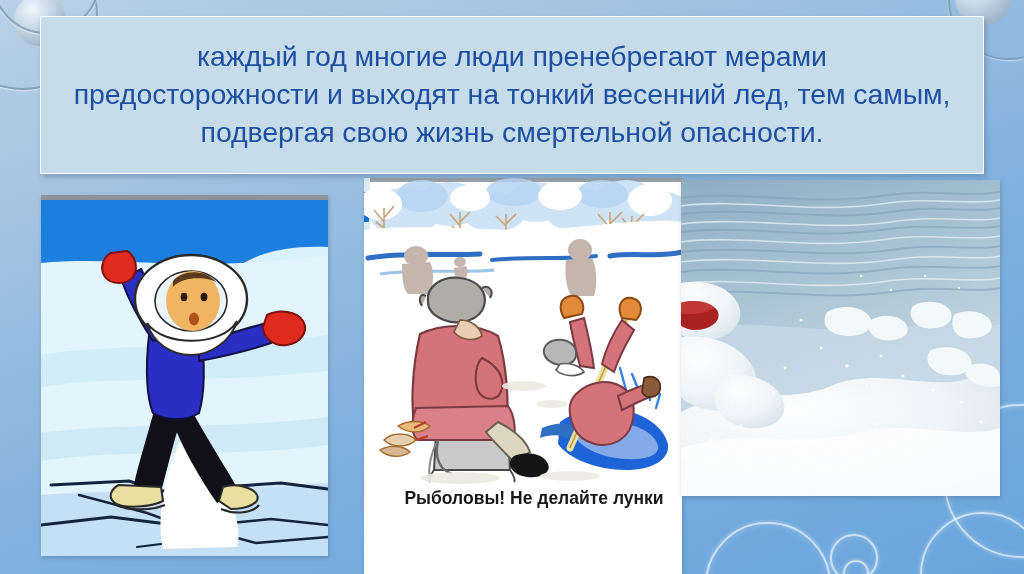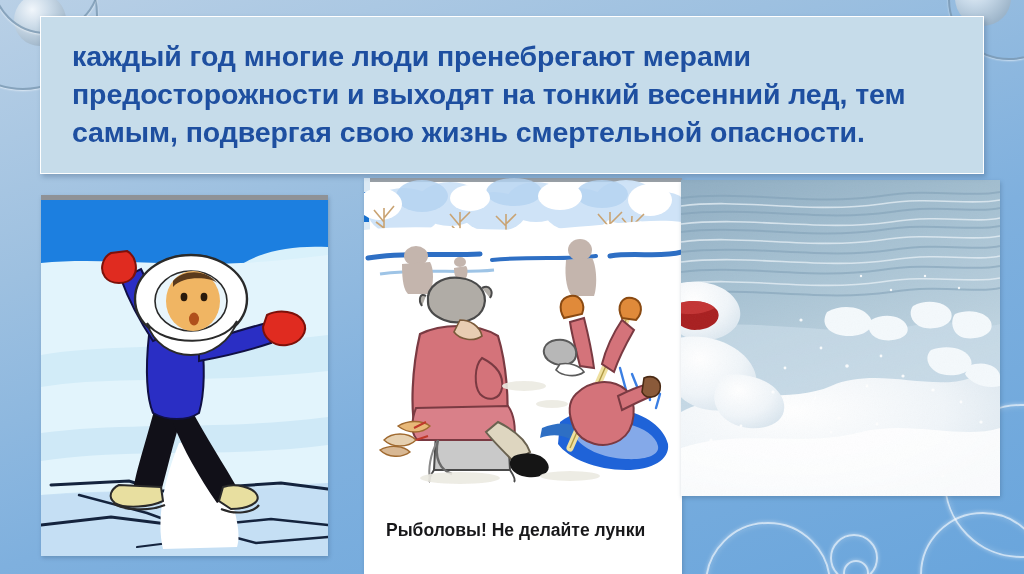--- a/index.html
+++ b/index.html
@@ -50,22 +50,22 @@
     box-sizing: border-box;
     display: flex;
     align-items: center;
     justify-content: center;
     z-index: 5;
   }
   #panel-text {
     color: #1e4fa0;
     font-size: 28.5px;
     line-height: 1.33;
-    font-weight: 700;
-    text-align: left;
+    font-weight: 400;
+    text-align: center;
     width: 880px;
     letter-spacing: -0.1px;
   }
   
   .photo {
     position: absolute;
     overflow: hidden;
     z-index: 4;
     box-shadow: 1px 2px 4px rgba(50,80,110,0.3);
   }
@@ -76,21 +76,21 @@
   
   .svg-full { display:block; width:100%; height:100%; }
 
   
   #middle-caption {
     position: absolute;
     left: 0; right: 0; bottom: 0;
     height: 88px;
     background: #ffffff;
     display: flex;
-    flex-direction: column;
+    flex-direction: row;
     justify-content: center;
     padding-left: 22px;
     box-sizing: border-box;
     gap: 20px;
   }
   #middle-caption .line {
     color: #18181a;
     font-size: 17.5px;
     font-weight: bold;
     line-height: 1.38;

